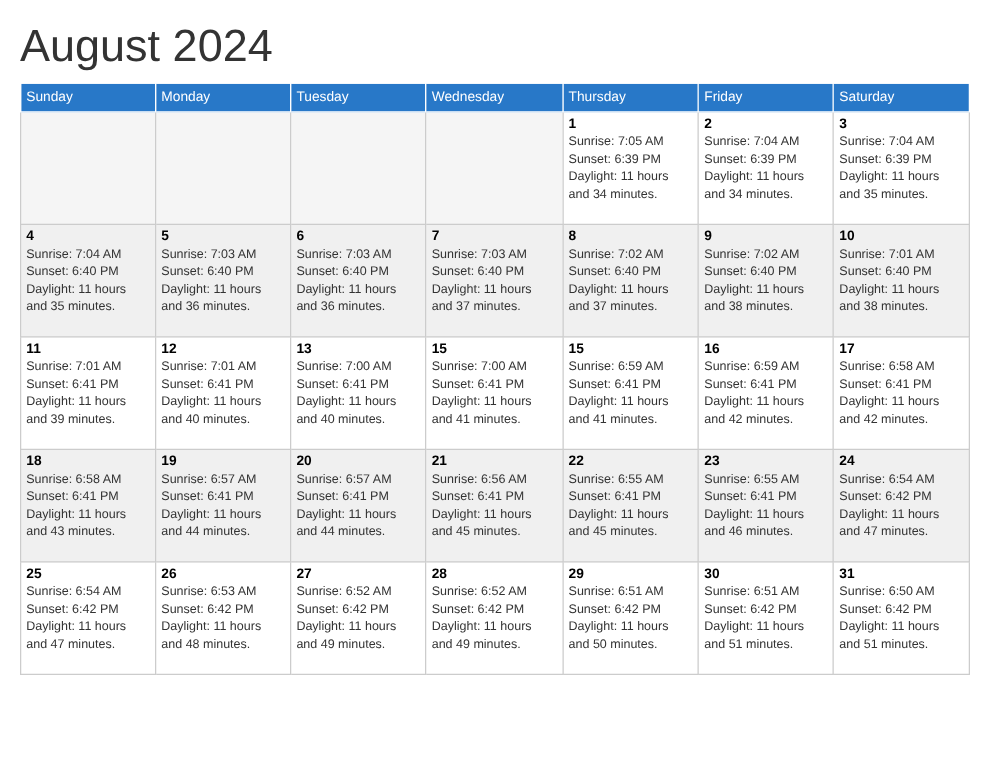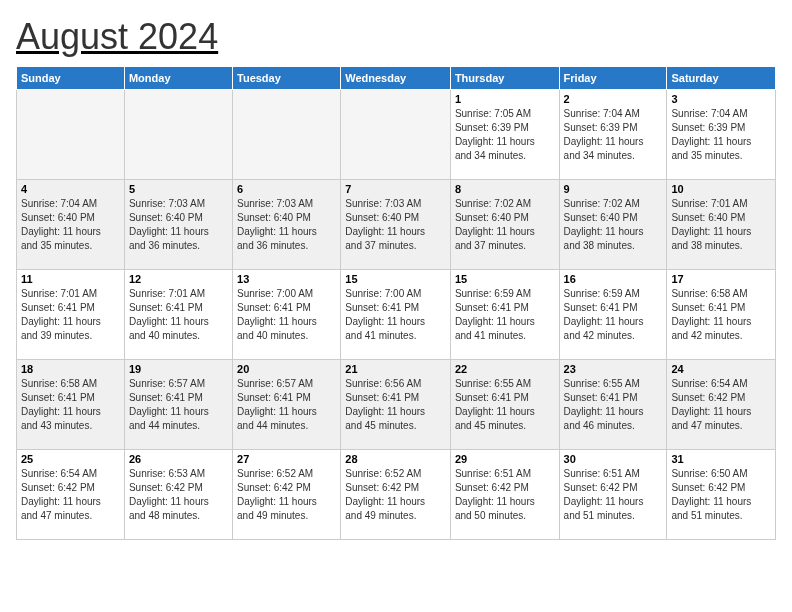--- a/index.html
+++ b/index.html
@@ -23,42 +23,41 @@
     }
     .logo-text {
       font-size: 18px;
       font-weight: bold;
       color: #333;
       line-height: 1.1;
     }
     .logo-blue { color: #1a75bb; }
     .title-section {
       text-align: right;
-      text-decoration: underline;
     }
     .month-title {
       font-size: 36px;
       font-weight: normal;
       color: #333;
     }
     .location-title {
       font-size: 14px;
       color: #555;
     }
     .calendar-table {
       width: 100%;
       border-collapse: collapse;
       font-size: 10.5px;
     }
     .calendar-table th {
       background-color: #2878c8;
       color: #fff;
       padding: 5px 4px;
       text-align: left;
-      font-weight: bold;
+      font-weight: normal;
       font-size: 11px;
       border: 1px solid #fff;
     }
     .calendar-table td {
       border: 1px solid #ccc;
       vertical-align: top;
       padding: 3px 4px;
       width: 113px;
       min-height: 80px;
       height: 90px;

